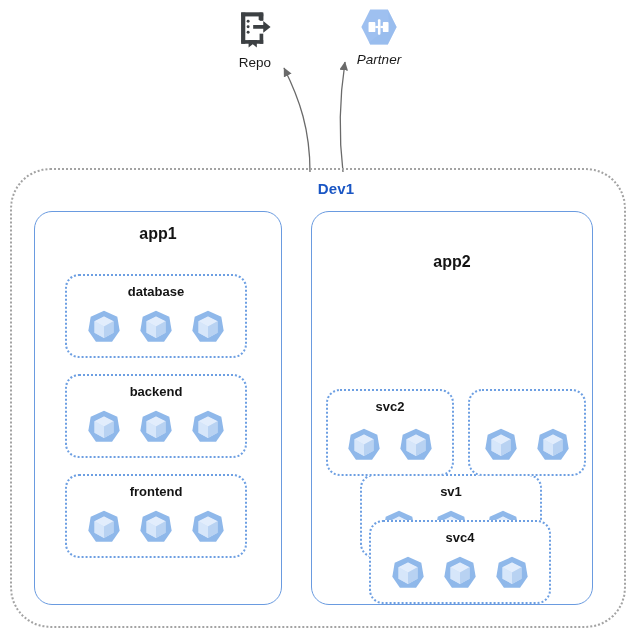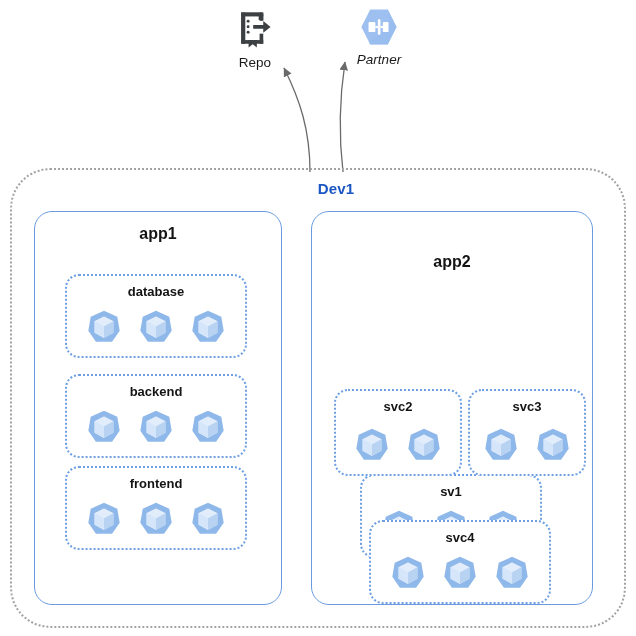--- a/index.html
+++ b/index.html
@@ -184,21 +184,21 @@
     </svg>
     <div class="ext-label">Partner</div>
   </div>
 
   <div class="env-box" id="env-dev1" style="left:10px; top:168px; width:616px; height:460px;"></div>
   <div class="env-label" style="left:294px; top:180px; width:84px; text-align:center;">Dev1</div>
 
   <div class="app-box" id="app1-box" style="left:34px; top:211px; width:248px; height:394px;">
     <div class="app-title" style="top:13px;">app1</div>
 
-    <div class="svc-box" style="left:30px; top:254px; width:182px; height:84px;">
+    <div class="svc-box" style="left:30px; top:262px; width:182px; height:84px;">
       <div class="svc-title">frontend</div>
       <div class="svc-pods">
         <svg class="pod" viewBox="0 0 40 40">
           <path d="M20 3 L34 9.2 L36.5 24 L28.5 35.5 L11.5 35.5 L3.5 24 L6 9.2 Z" fill="#8fb8ea"></path>
           <path d="M20 9 L30 14 L30 26 L20 31.5 L10 26 L10 14 Z" fill="#cfe0f7"></path>
           <path d="M20 9 L30 14 L20 19.5 L10 14 Z" fill="#e2edfc"></path>
           <path d="M20 19.5 L30 14 L30 26 L20 31.5 Z" fill="#b8d2f2"></path>
           <path d="M20 19.5 L20 31.5 L10 26 L10 14 Z" fill="#d6e6fa"></path>
         </svg>
         <svg class="pod" viewBox="0 0 40 40">
@@ -296,42 +296,41 @@
         <svg class="pod" viewBox="0 0 40 40">
           <path d="M20 3 L34 9.2 L36.5 24 L28.5 35.5 L11.5 35.5 L3.5 24 L6 9.2 Z" fill="#8fb8ea"></path>
           <path d="M20 9 L30 14 L30 26 L20 31.5 L10 26 L10 14 Z" fill="#cfe0f7"></path>
           <path d="M20 9 L30 14 L20 19.5 L10 14 Z" fill="#e2edfc"></path>
           <path d="M20 19.5 L30 14 L30 26 L20 31.5 Z" fill="#b8d2f2"></path>
           <path d="M20 19.5 L20 31.5 L10 26 L10 14 Z" fill="#d6e6fa"></path>
         </svg>
       </div>
     </div>
 
-    <div class="svc-box" style="left:22px; top:177px; width:128px; height:87px;">
+    <div class="svc-box" style="left:14px; top:177px; width:128px; height:87px;">
       <div class="svc-title">svc2</div>
       <div class="svc-pods">
         <svg class="pod" viewBox="0 0 40 40">
           <path d="M20 3 L34 9.2 L36.5 24 L28.5 35.5 L11.5 35.5 L3.5 24 L6 9.2 Z" fill="#8fb8ea"></path>
           <path d="M20 9 L30 14 L30 26 L20 31.5 L10 26 L10 14 Z" fill="#cfe0f7"></path>
           <path d="M20 9 L30 14 L20 19.5 L10 14 Z" fill="#e2edfc"></path>
           <path d="M20 19.5 L30 14 L30 26 L20 31.5 Z" fill="#b8d2f2"></path>
           <path d="M20 19.5 L20 31.5 L10 26 L10 14 Z" fill="#d6e6fa"></path>
         </svg>
         <svg class="pod" viewBox="0 0 40 40">
           <path d="M20 3 L34 9.2 L36.5 24 L28.5 35.5 L11.5 35.5 L3.5 24 L6 9.2 Z" fill="#8fb8ea"></path>
           <path d="M20 9 L30 14 L30 26 L20 31.5 L10 26 L10 14 Z" fill="#cfe0f7"></path>
           <path d="M20 9 L30 14 L20 19.5 L10 14 Z" fill="#e2edfc"></path>
           <path d="M20 19.5 L30 14 L30 26 L20 31.5 Z" fill="#b8d2f2"></path>
           <path d="M20 19.5 L20 31.5 L10 26 L10 14 Z" fill="#d6e6fa"></path>
         </svg>
       </div>
     </div>
 
     <div class="svc-box" style="left:156px; top:177px; width:118px; height:87px;">
-      <div class="svc-title">svc3</div>
       <div class="svc-pods">
         <svg class="pod" viewBox="0 0 40 40">
           <path d="M20 3 L34 9.2 L36.5 24 L28.5 35.5 L11.5 35.5 L3.5 24 L6 9.2 Z" fill="#8fb8ea"></path>
           <path d="M20 9 L30 14 L30 26 L20 31.5 L10 26 L10 14 Z" fill="#cfe0f7"></path>
           <path d="M20 9 L30 14 L20 19.5 L10 14 Z" fill="#e2edfc"></path>
           <path d="M20 19.5 L30 14 L30 26 L20 31.5 Z" fill="#b8d2f2"></path>
           <path d="M20 19.5 L20 31.5 L10 26 L10 14 Z" fill="#d6e6fa"></path>
         </svg>
         <svg class="pod" viewBox="0 0 40 40">
           <path d="M20 3 L34 9.2 L36.5 24 L28.5 35.5 L11.5 35.5 L3.5 24 L6 9.2 Z" fill="#8fb8ea"></path>

